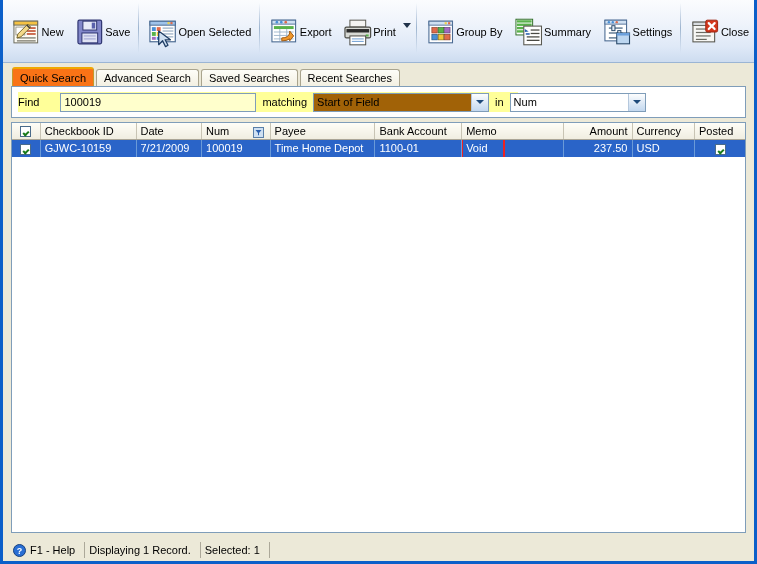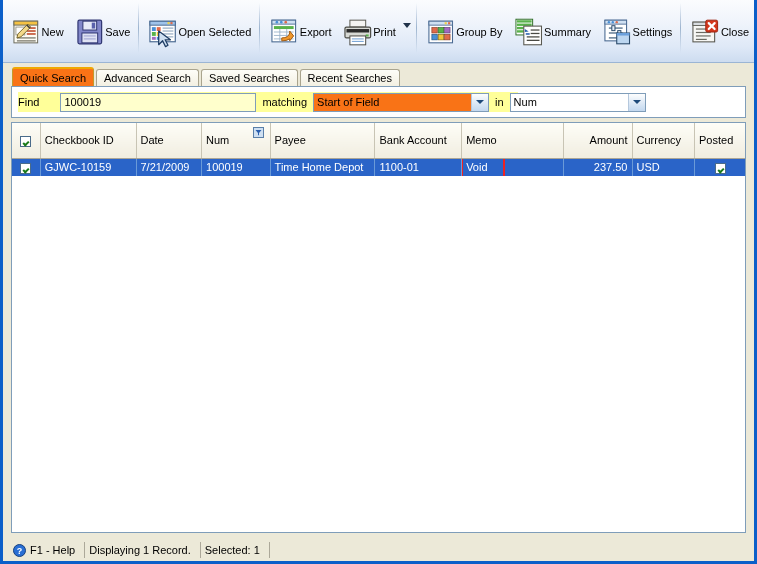--- a/index.html
+++ b/index.html
@@ -115,36 +115,36 @@
   }
   .combo .cval{flex:1 1 auto;padding:0 3px;font-size:11px;color:#000;line-height:17px;white-space:nowrap;overflow:hidden;}
   .combo .arrow{
     width:16px;height:17px;flex:0 0 16px;
     background:linear-gradient(to bottom,#fdfefe,#dfeaf6 50%,#c3d8ef);
     border-left:1px solid #b5c8dd;
     display:flex;align-items:center;justify-content:center;
   }
   .combo .arrow i{width:0;height:0;border-left:4px solid transparent;border-right:4px solid transparent;border-top:4px solid #1e4a7a;}
   .combo.yellow{background:#ffffcc;}
-  .combo.yellow .cval{background:#f97316;}
+  .combo.yellow .cval{background:#a16207;}
   .matching-combo{width:176px;}
   .in-combo{width:136px;}
   .hl-overlay{
     position:absolute;background:#ffff99;pointer-events:none;z-index:-1;
   }
 
   
   .gridwrap{
     margin:4px 8px 0 8px;flex:1 1 auto;background:#ffffff;
     border:1px solid #7f9db9;box-sizing:border-box;display:flex;flex-direction:column;overflow:hidden;
     position:relative;z-index:1;
   }
   table.grid{border-collapse:collapse;width:100%;table-layout:fixed;}
   table.grid th{
-    height:35px;font-weight:normal;font-size:11px;color:#000;text-align:left;
+    height:16px;font-weight:normal;font-size:11px;color:#000;text-align:left;
     background:linear-gradient(to bottom,#fefdf7,#f0ede0);
     border-right:1px solid #c8c4b4;border-bottom:1px solid #aaa596;
     padding:0 4px;box-sizing:border-box;white-space:nowrap;overflow:hidden;position:relative;
   }
   table.grid th.num{text-align:right;}
   table.grid th.ctr{text-align:center;padding:0;}
   table.grid td{
     height:18px;font-size:11px;color:#fff;padding:0 4px;box-sizing:border-box;
     border-right:1px solid #6a9ad8;white-space:nowrap;overflow:hidden;position:relative;
   }

